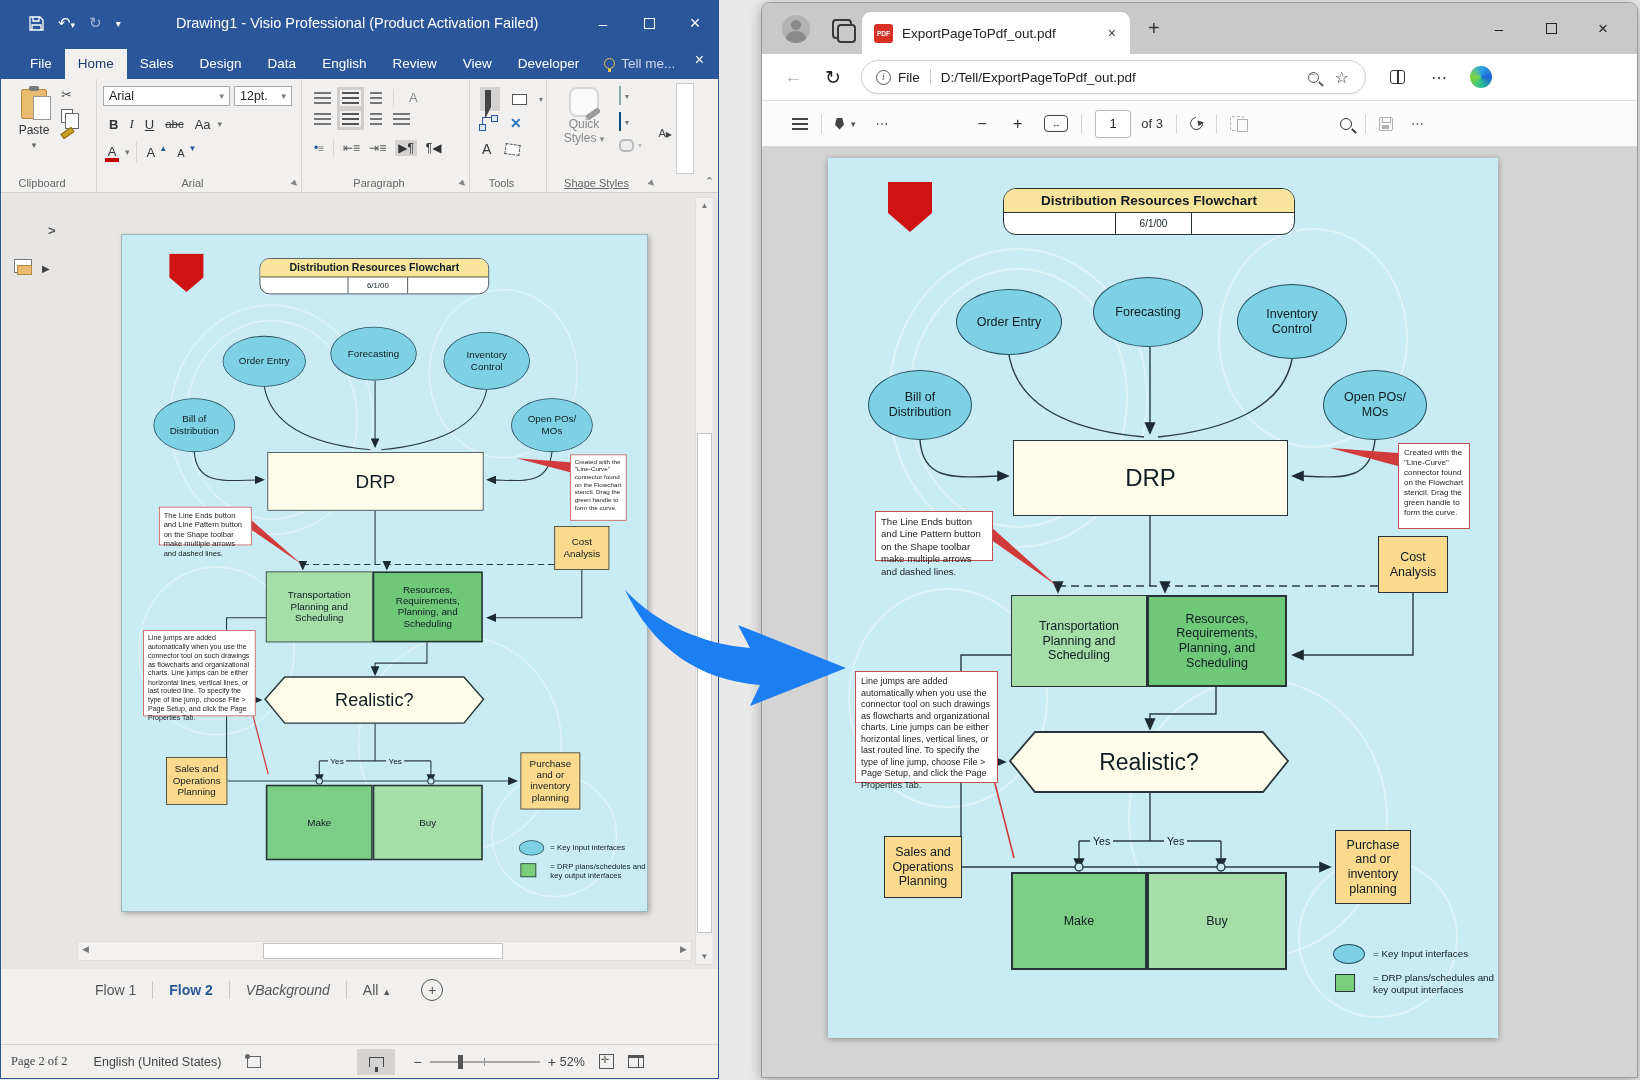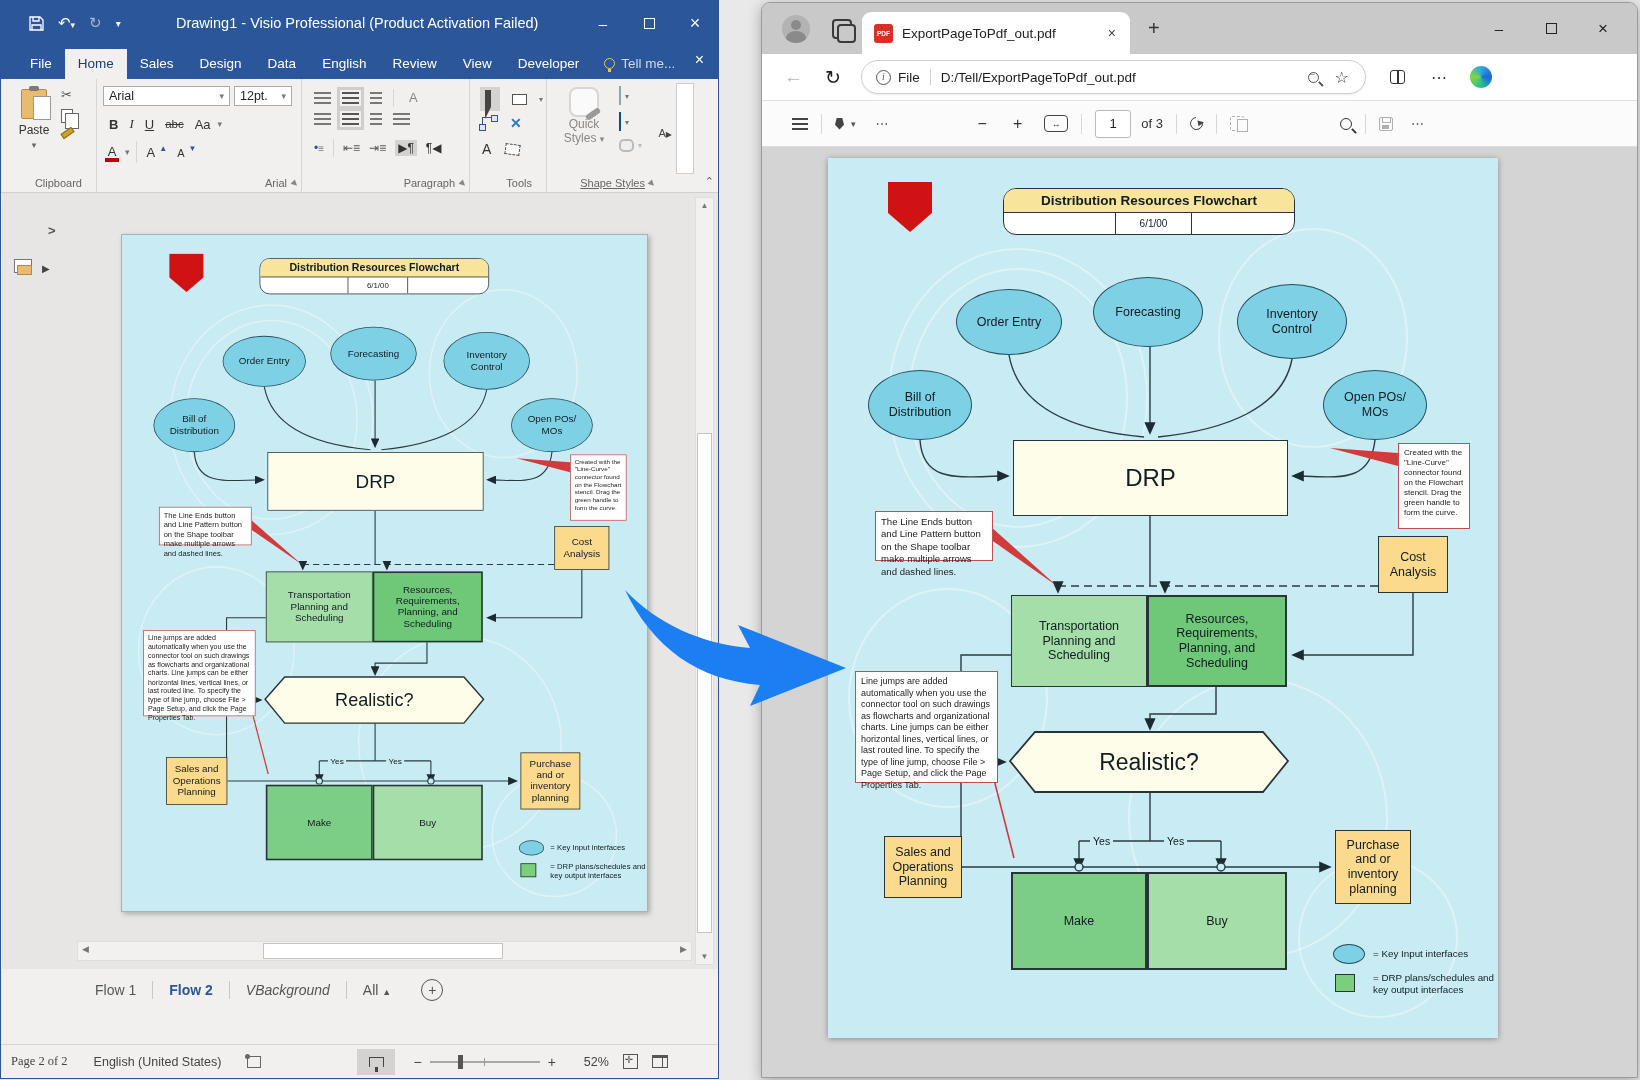--- a/index.html
+++ b/index.html
@@ -25,21 +25,21 @@
   .v-tab { padding:7px 13px 8px; white-space:nowrap; }
   .v-tab.active { background:#f1f0ee; color:#1e3c6e; }
   .tellme { display:flex; align-items:center; gap:6px; padding:7px 12px 8px; color:#cfd9ea; }
   .bulb { width:11px; height:11px; border:1.5px solid #e8c84a; border-radius:50%; position:relative; }
   .bulb:after { content:""; position:absolute; left:3px; top:10px; width:3px; height:3px; background:#e8c84a; }
   .v-doc-close { position:absolute; right:14px; top:50px; color:#fff; font-size:16px; }
   
   .v-ribbon { position:absolute; left:0; top:78px; right:0; height:114px; background:#f1f0ee;
     border-bottom:1px solid #d2d0ce; color:#444; }
   .rgroup { position:absolute; top:0; bottom:0; border-right:1px solid #d8d6d4; }
-  .rlabel { position:absolute; bottom:3px; left:1px; right:14px; text-align:right; font-size:11px; color:#666; }
+  .rlabel { position:absolute; bottom:3px; left:1px; right:14px; text-align:center; font-size:11px; color:#666; }
   .launcher { position:absolute; right:3px; bottom:4px; font-size:8px; color:#888; transform:rotate(45deg); }
   .paste-btn { position:absolute; left:10px; top:8px; width:46px; height:88px; text-align:center; font-size:12px; color:#333; }
   .clipboard-ic { width:26px; height:30px; margin:2px auto 4px; background:#e8bb6e; border:1px solid #b58a40; border-radius:2px; position:relative; }
   .clipboard-ic:before { content:""; position:absolute; left:7px; top:-4px; width:10px; height:5px; background:#7a7a7a; border-radius:2px; }
   .clipboard-ic:after { content:""; position:absolute; right:-5px; top:6px; width:16px; height:22px; background:#fff; border:1px solid #999; }
   .mini-col { position:absolute; left:60px; top:8px; display:flex; flex-direction:column; gap:7px; font-size:13px; color:#555; }
   .copy-ic { width:12px; height:14px; border:1.3px solid #666; position:relative; background:#fff; }
   .copy-ic:before { content:""; position:absolute; left:3px; top:3px; width:12px; height:14px; border:1.3px solid #666; background:#fff; }
   .painter-ic { width:13px; height:6px; background:#c9a227; border:1px solid #8d6f1a; transform:rotate(-35deg); }
   .fontbox { display:inline-flex; align-items:center; justify-content:space-between; background:#fff;
@@ -475,21 +475,21 @@
     <span class="macro-ic"></span>
     <span class="present-ic">
         <span class="scr"></span>
       </span>
     <span style="margin-left:18px;font-size:14px;">−</span>
     <span class="zoomline">
         <span class="zoomthumb"></span>
         <span class="zoomtick"></span>
       </span>
     <span style="font-size:14px;">+</span>
-    <span style="margin-left:28px;">52%</span>
+    <span style="margin-left:4px;">52%</span>
     <span class="fit-ic"></span>
     <span class="winpane-ic"></span>
   </div>
 </div>
 
 <div id="edge-window">
   <div class="e-tabstrip">
     <div class="avatar-ic"></div>
     <div class="workspace-ic"></div>
     <div class="e-tab">

